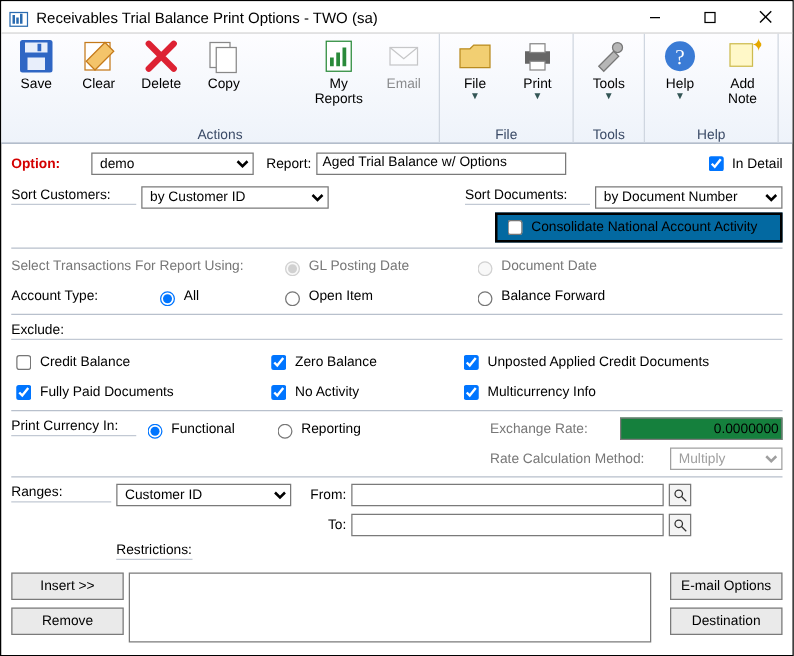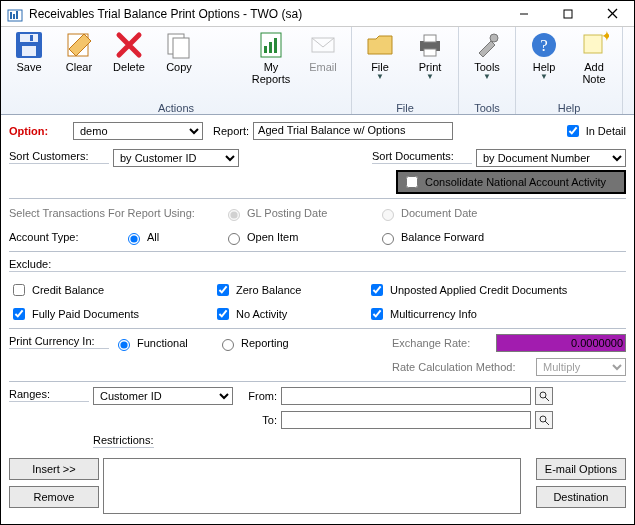--- a/index.html
+++ b/index.html
@@ -24,34 +24,34 @@
   .rbtn .dd { font-size:8px; color:#355; margin-top:-1px; }
   .rbtn.disabled { opacity:.45; }
 
   
   .form { padding:6px 8px 8px 8px; }
   .row { display:flex; align-items:center; min-height:20px; margin-bottom:4px; gap:4px;}
   .label { white-space:nowrap; }
   .red { color:#d40000; font-weight:bold; }
 
   select, input[type=text] { font-family:inherit; font-size:11px; border:1px solid #7a7a7a; height:18px; padding:0 2px; background:#fff; }
-  input[readonly] { background:#a21caf; }
+  input[readonly] { background:#15803d; }
   .inputflat { border:1px solid #7a7a7a; background:#fff; height:18px; padding:1px 4px; display:inline-block; }
 
   .chk { display:flex; align-items:center; gap:4px; }
   .chk input { width:12px; height:12px; }
 
   .rad { display:flex; align-items:center; gap:4px; }
   .rad input { width:12px; height:12px; }
 
   .hrule { border-top:1px solid #b8c0cc; margin:4px 0; }
   .between { height:3px; }
 
   
-  .highlight { background:#737373; border:2px solid #000; padding:1px 4px; display:flex; align-items:center; gap:4px; }
+  .highlight { background:#0369a1; border:2px solid #000; padding:1px 4px; display:flex; align-items:center; gap:4px; }
 
   .btn { border:1px solid #7a7a7a; background:#eaeaea; height:22px; padding:0 8px; display:inline-flex; align-items:center; justify-content:center; min-width:60px; cursor:default; }
 
   .rangesbox { border:1px solid #7a7a7a; height:56px; width:418px; background:#fff; }
 
   .looker { width:18px; height:18px; border:1px solid #7a7a7a; display:inline-flex; align-items:center; justify-content:center; background:#f4f4f4; }
 
   .graytxt { color:#777; }
 
   .sectionline { border-bottom:1px solid #c2c9d4; padding-bottom:1px; margin-bottom:3px; }
@@ -231,21 +231,21 @@
     <label class="chk">
         <input type="checkbox" checked="" style="">
         <span>In Detail</span>
       </label>
   </div>
 
   <div class="between"></div>
 
   <div class="row">
     <span class="label sectionline" style="width:100px;">Sort Customers:</span>
-    <select style="width:126px;"><option>by Customer ID</option></select>
+    <select style="width:150px;"><option>by Customer ID</option></select>
     <span style="flex:1"></span>
     <span class="label sectionline" style="width:100px;">Sort Documents:</span>
     <select style="width:150px;"><option>by Document Number</option></select>
   </div>
 
   <div class="row" style="justify-content:flex-end; margin-top:-2px;">
     <div class="highlight" style="width:230px;">
       <label class="chk">
           <input type="checkbox" style="">
           <span>Consolidate National Account Activity</span>

